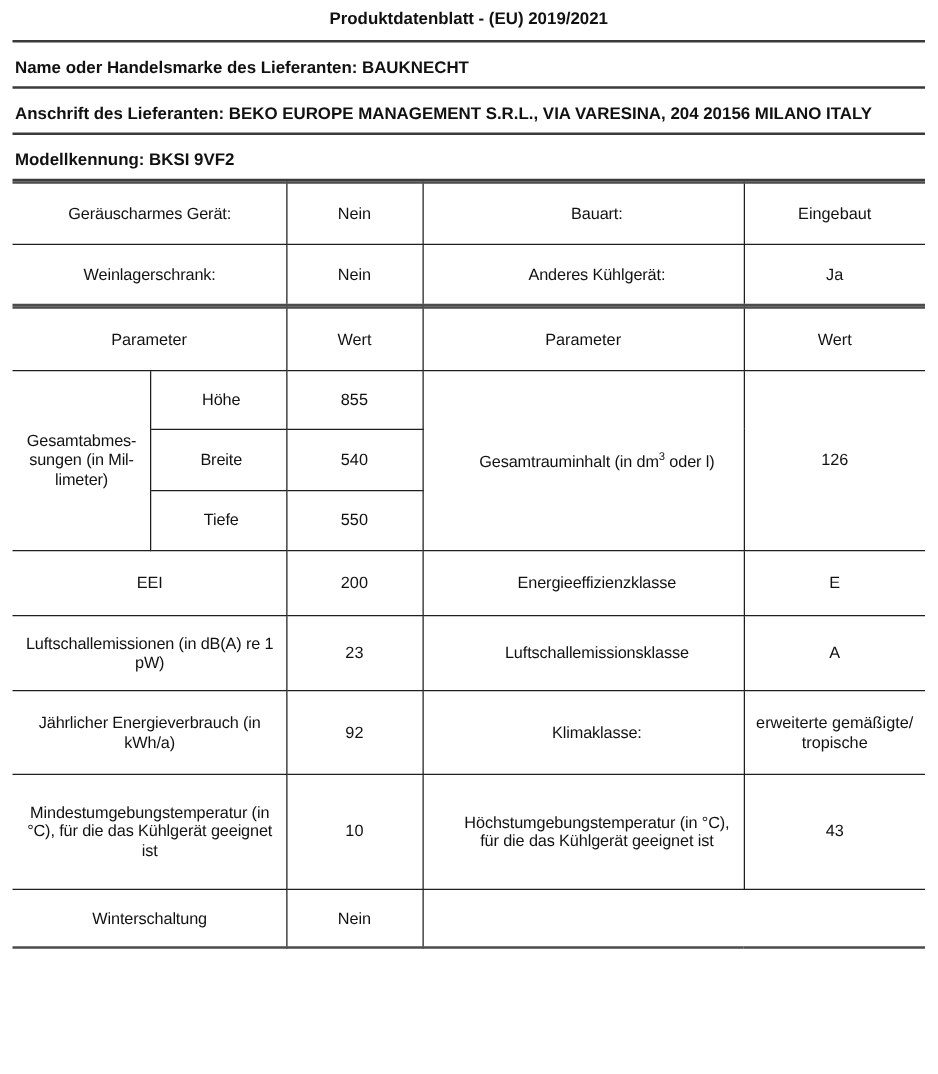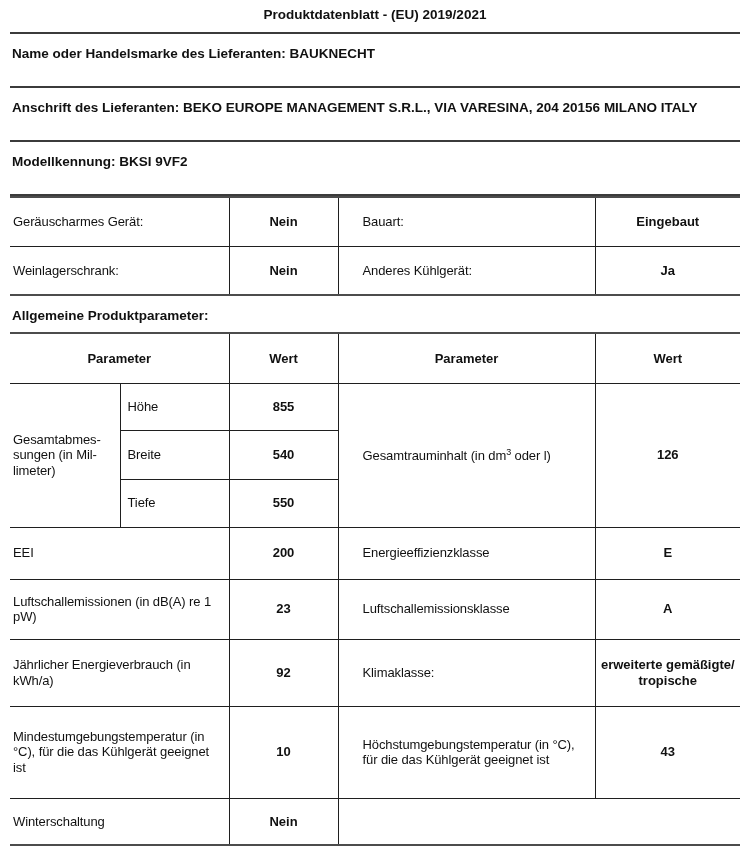--- a/index.html
+++ b/index.html
@@ -20,55 +20,55 @@
   .title {
     text-align: center;
     font-weight: bold;
     font-size: 13.5px;
     padding: 7px 0 10px 0;
     border-bottom: 2px solid #3b3b3b;
   }
   .hrow {
     font-weight: bold;
     font-size: 13.5px;
-    padding: 12px 0 25px 2px;
+    padding: 12px 0 8px 2px;
     border-bottom: 2px solid #3b3b3b;
   }
   .sechead {
     font-weight: bold;
     font-size: 13.5px;
     padding: 12px 0 9px 2px;
   }
   table.t {
     border-collapse: collapse;
     table-layout: fixed;
     width: 730px;
     border-top: 2px solid #4c4c4c;
     border-bottom: 2px solid #4c4c4c;
   }
   table.t td {
     border: 1px solid #1f1f1f;
     vertical-align: middle;
     font-size: 13px;
     line-height: 1.18;
     color: #111111;
+    text-align: center;
   }
   td.p {
     text-align: left;
     padding: 2px 2px 2px 3px;
     white-space: pre-line;
     letter-spacing: -0.1px;
   }
   td.pr { padding-left: 24px; }
   td.sub { padding-left: 7px; }
   td.c {
     text-align: center;
     padding: 2px;
     white-space: pre-line;
-    font-weight: bold;
   }
   .bl0 { border-left: none !important; }
   .br0 { border-right: none !important; }
   tr.h47 { height: 47px; }
   tr.h48 { height: 48px; }
   tr.h49 { height: 49px; }
   tr.h50 { height: 50px; }
   tr.h52 { height: 52px; margin-top: 29px; }
   tr.h60 { height: 60px; }
   tr.h67 { height: 67px; }
@@ -105,21 +105,20 @@
       </tr>
       <tr class="h49">
         <td class="p bl0">Weinlagerschrank:</td>
         <td class="c">Nein</td>
         <td class="p pr">Anderes Kühlgerät:</td>
         <td class="c br0">Ja</td>
       </tr>
     </tbody>
   </table>
 
-  <div class="sechead">Allgemeine Produktparameter:</div>
 
   <table class="t">
     <colgroup>
       <col style="width:110px">
         <col style="width:109px">
         <col style="width:109px">
         <col style="width:257px">
         <col style="width:145px">
     </colgroup>
     <tbody>

